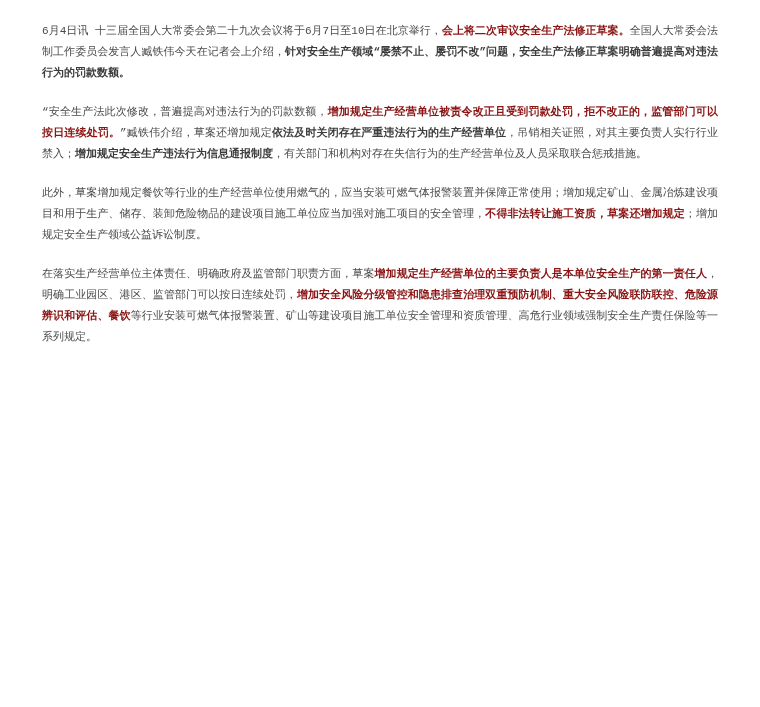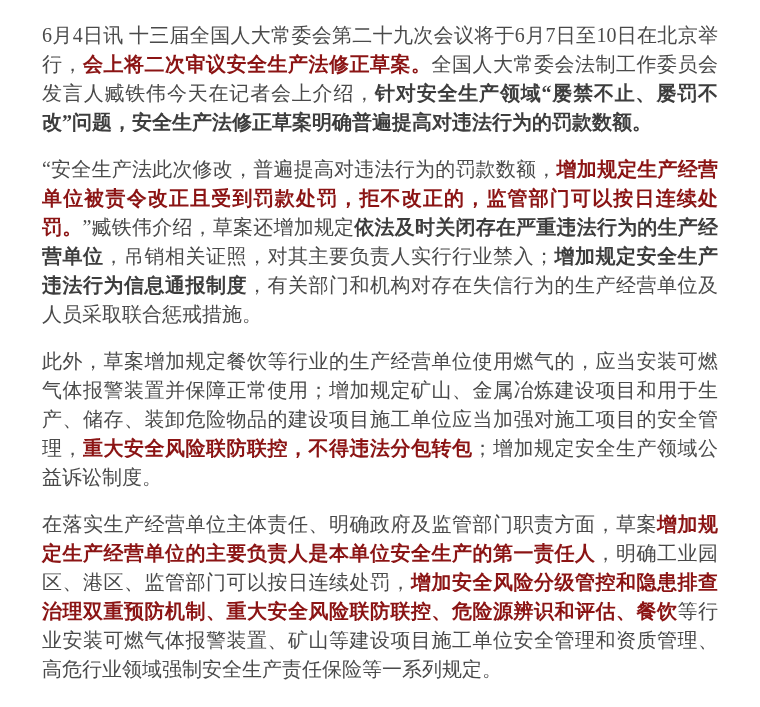--- a/index.html
+++ b/index.html
@@ -15,23 +15,23 @@
     background: var(--bg);
   }
   .page {
     width: 760px;
     height: 707px;
     background: var(--bg);
     padding: 21px 42px 0 42px;
     overflow: hidden;
   }
   .article {
-    font-family: Liberation Serif, serif;
-    font-size: 20px;
-    line-height: 29px;
+    font-family: Liberation Mono, monospace;
+    font-size: 11px;
+    line-height: 21px;
     color: var(--body-color);
     text-align: justify;
   }
   .article p {
     margin: 0 0 18px 0;
   }
   .seg-regular {
     font-weight: 400;
     color: var(--body-color);
   }
@@ -44,16 +44,16 @@
     color: var(--dark-bold);
   }
 </style>
 </head>
 <body>
 
 <div class="page">
   <article class="article">
       <p><span class="seg-regular">6月4日讯 十三届全国人大常委会第二十九次会议将于6月7日至10日在北京举行，</span><span class="seg-red-bold">会上将二次审议安全生产法修正草案。</span><span class="seg-regular">全国人大常委会法制工作委员会发言人臧铁伟今天在记者会上介绍，</span><span class="seg-dark-bold">针对安全生产领域“屡禁不止、屡罚不改”问题，安全生产法修正草案明确普遍提高对违法行为的罚款数额。</span></p>
       <p><span class="seg-regular">“安全生产法此次修改，普遍提高对违法行为的罚款数额，</span><span class="seg-red-bold">增加规定生产经营单位被责令改正且受到罚款处罚，拒不改正的，监管部门可以按日连续处罚。</span><span class="seg-regular">”臧铁伟介绍，草案还增加规定</span><span class="seg-dark-bold">依法及时关闭存在严重违法行为的生产经营单位</span><span class="seg-regular">，吊销相关证照，对其主要负责人实行行业禁入；</span><span class="seg-dark-bold">增加规定安全生产违法行为信息通报制度</span><span class="seg-regular">，有关部门和机构对存在失信行为的生产经营单位及人员采取联合惩戒措施。</span></p>
-      <p><span class="seg-regular">此外，草案增加规定餐饮等行业的生产经营单位使用燃气的，应当安装可燃气体报警装置并保障正常使用；增加规定矿山、金属冶炼建设项目和用于生产、储存、装卸危险物品的建设项目施工单位应当加强对施工项目的安全管理，</span><span class="seg-red-bold">重大安全风险联防联控，不得违法分包转包</span><span class="seg-regular">；增加规定安全生产领域公益诉讼制度。</span></p>
+      <p><span class="seg-regular">此外，草案增加规定餐饮等行业的生产经营单位使用燃气的，应当安装可燃气体报警装置并保障正常使用；增加规定矿山、金属冶炼建设项目和用于生产、储存、装卸危险物品的建设项目施工单位应当加强对施工项目的安全管理，</span><span class="seg-red-bold">不得非法转让施工资质，草案还增加规定</span><span class="seg-regular">；增加规定安全生产领域公益诉讼制度。</span></p>
       <p><span class="seg-regular">在落实生产经营单位主体责任、明确政府及监管部门职责方面，草案</span><span class="seg-red-bold">增加规定生产经营单位的主要负责人是本单位安全生产的第一责任人</span><span class="seg-regular">，明确工业园区、港区、监管部门可以按日连续处罚，</span><span class="seg-red-bold">增加安全风险分级管控和隐患排查治理双重预防机制、重大安全风险联防联控、危险源辨识和评估、餐饮</span><span class="seg-regular">等行业安装可燃气体报警装置、矿山等建设项目施工单位安全管理和资质管理、高危行业领域强制安全生产责任保险等一系列规定。</span></p>
     </article>
 </div>
 
 </body></html>

